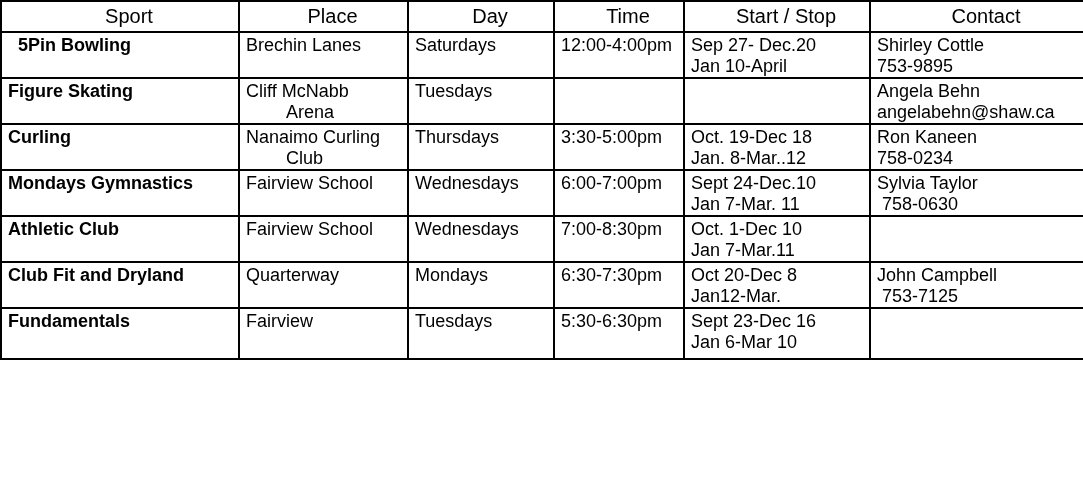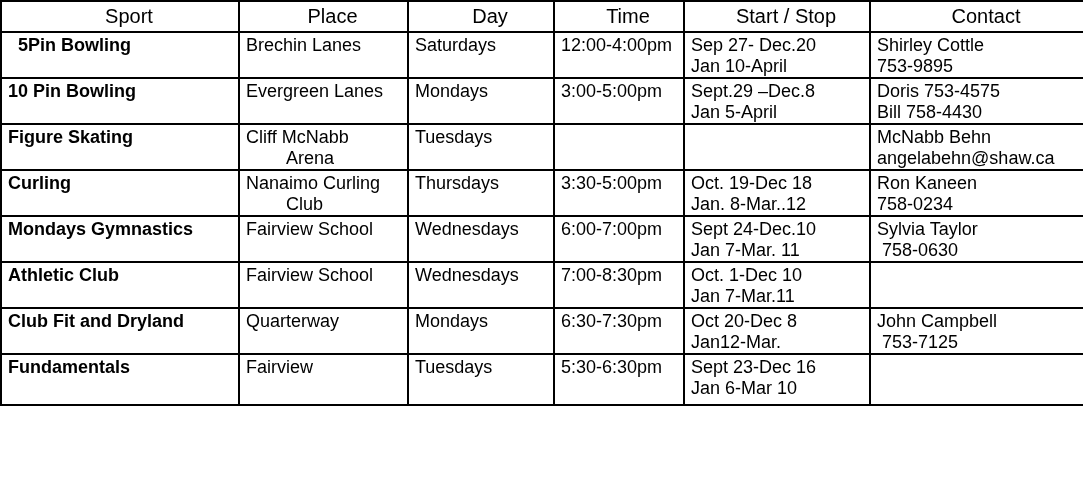--- a/index.html
+++ b/index.html
@@ -78,37 +78,27 @@
         <td class="sport-cell">  5Pin Bowling</td>
         <td>Brechin Lanes</td>
         <td>Saturdays</td>
         <td>12:00-4:00pm</td>
         <td>Sep 27- Dec.20
 Jan 10-April</td>
         <td>Shirley Cottle
 753-9895</td>
       </tr>
       <tr class="data-row">
-        <td class="sport-cell">10 Pin Bowling</td>
-        <td>Evergreen Lanes</td>
-        <td>Mondays</td>
-        <td>3:00-5:00pm</td>
-        <td>Sept.29 –Dec.8
-Jan 5-April</td>
-        <td>Doris 753-4575
-Bill 758-4430</td>
-      </tr>
-      <tr class="data-row">
         <td class="sport-cell">Figure Skating</td>
         <td>Cliff McNabb
         Arena</td>
         <td>Tuesdays</td>
         <td></td>
         <td></td>
-        <td>McNabb Behn
+        <td>Angela Behn
 angelabehn@shaw.ca</td>
       </tr>
       <tr class="data-row">
         <td class="sport-cell">Curling</td>
         <td>Nanaimo Curling
         Club</td>
         <td>Thursdays</td>
         <td>3:30-5:00pm</td>
         <td>Oct. 19-Dec 18
 Jan. 8-Mar..12</td>

